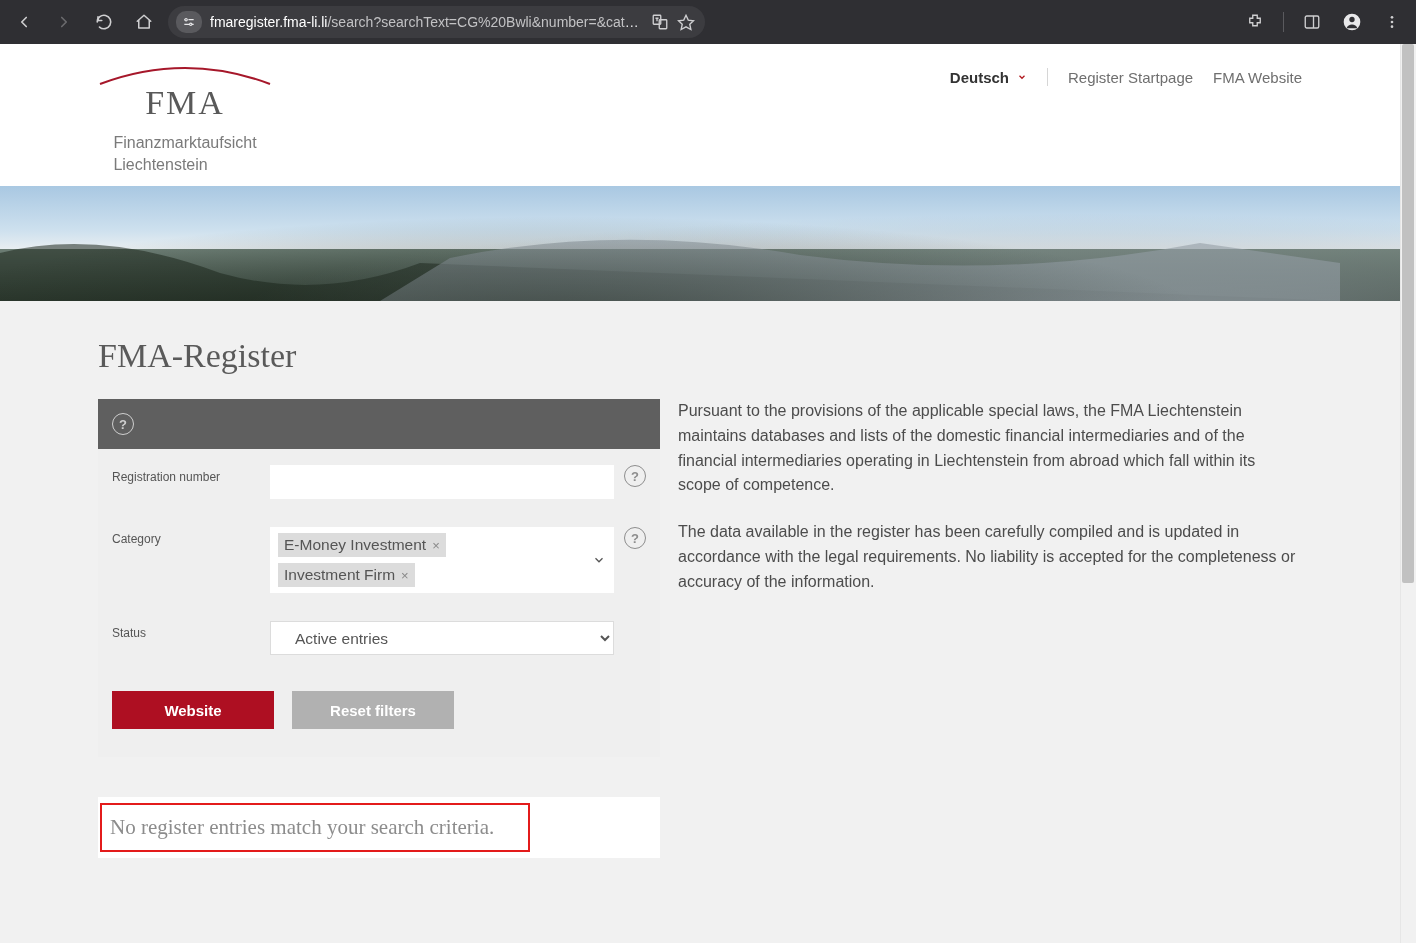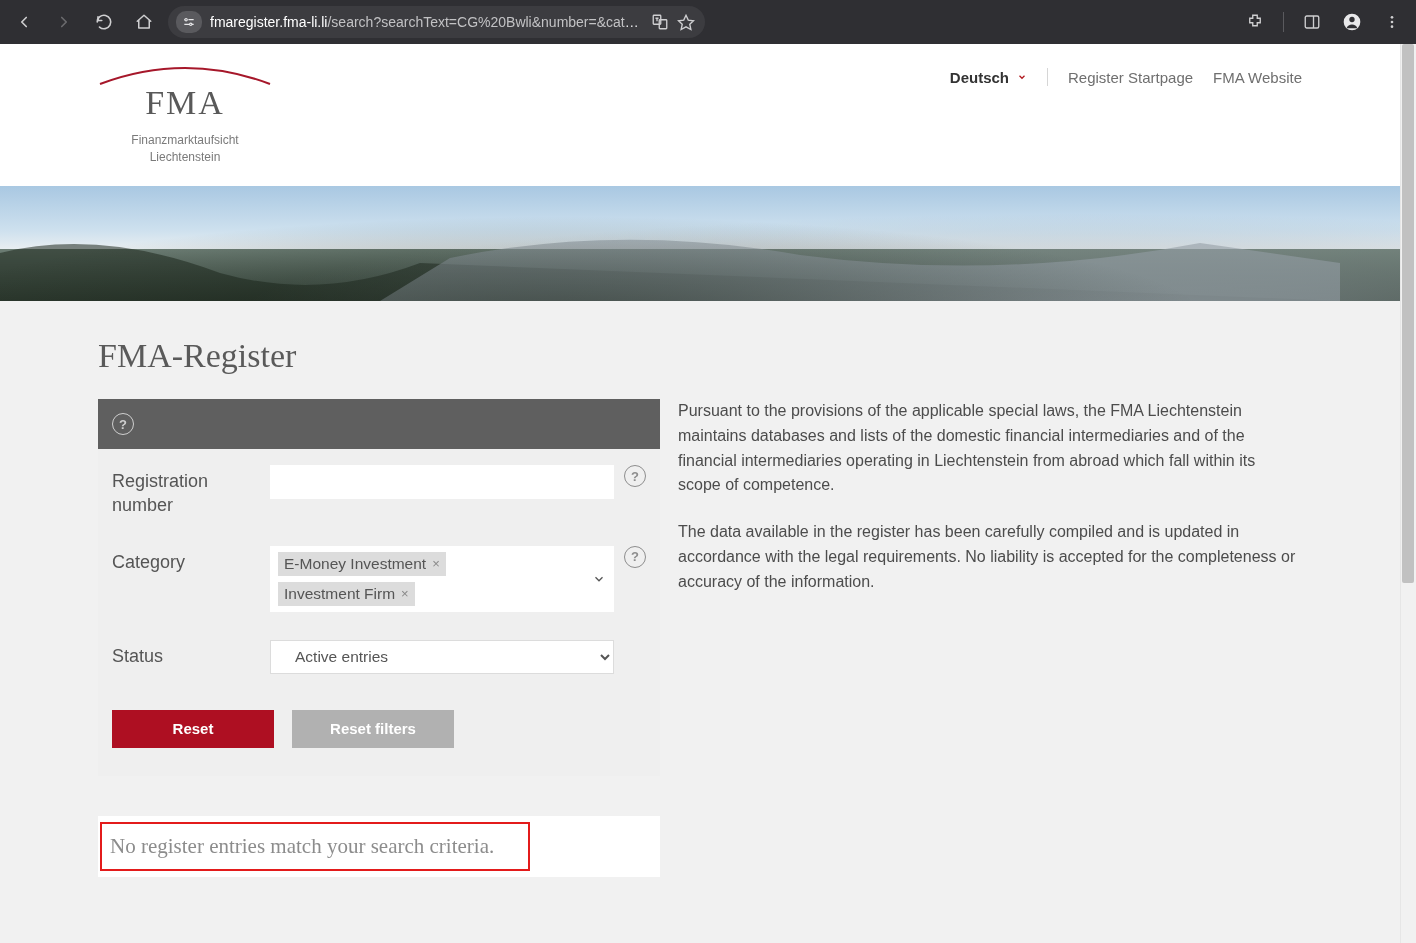--- a/index.html
+++ b/index.html
@@ -80,21 +80,21 @@
   .logo-arc {
     width: 174px; height: 24px; position: relative; overflow: hidden;
   }
   .logo-arc svg { display:block; }
   .logo-fma {
     font-family: Georgia, 'Times New Roman', serif;
     font-size: 34px; color:#595959; letter-spacing:2px;
     margin-top: -2px;
   }
   .logo-sub {
-    font-size: 12px; color:#7a7a7a; text-align:center; line-height:1.4;
+    font-size: 16px; color:#7a7a7a; line-height:1.4;
     margin-top:10px;
   }
   .header-nav { display:flex; align-items:center; gap:20px; padding-top:6px;}
   .lang {
     font-weight:700; color:#333; font-size:15px;
     display:flex; align-items:center; gap:8px; cursor:pointer;
   }
   .lang .chev { color:#b0181d; font-size:12px; }
   .vdiv { width:1px; height:18px; background:#d6d6d6; }
   .hlink { color:#6f6f6f; font-size:15px; text-decoration:none; cursor:pointer;}
@@ -150,21 +150,21 @@
   }
   .help-circle {
     width:22px; height:22px; border:1.6px solid #8d8d8d; border-radius:50%;
     display:flex; align-items:center; justify-content:center;
     color:#8d8d8d; font-size:13px; font-weight:600; cursor:pointer;
     flex-shrink: 0;
   }
   .help-circle.light { border-color:#cfcfcf; color:#cfcfcf;}
   .form-body { padding: 16px 14px 28px 14px; display:flex; flex-direction:column; gap:28px;}
   .form-row { display:flex; align-items:flex-start; gap:10px;}
-  .form-label { width:148px; color:#555; font-size:18px; line-height:1.35; padding-top:4px;}
+  .form-label { width:148px; color:#555; font-size:12px; line-height:1.35; padding-top:4px;}
   .form-control { flex:1; }
   .text-input {
     width:100%; height:34px; background:#fff;
     border:none;
     font-size:15px; padding:0 10px; color:#555;
     outline: none;
   }
   .multiselect {
     background:#fff;
     padding:6px 30px 6px 8px;
@@ -377,21 +377,21 @@
               <div class="form-label">Status</div>
               <div class="form-control">
                 <select class="select">
                   <option>Active entries</option>
                 </select>
               </div>
               <div style="width:22px"></div>
             </div>
 
             <div class="btn-row">
-              <button class="btn btn-primary">Reset</button>
+              <button class="btn btn-primary">Website</button>
               <button class="btn btn-secondary">Reset filters</button>
             </div>
           </div>
         </div>
 
         <div class="results-panel">
           <div class="results-redbox"></div>
           <div class="no-results">No register entries match your search criteria.</div>
         </div>
       </div>

